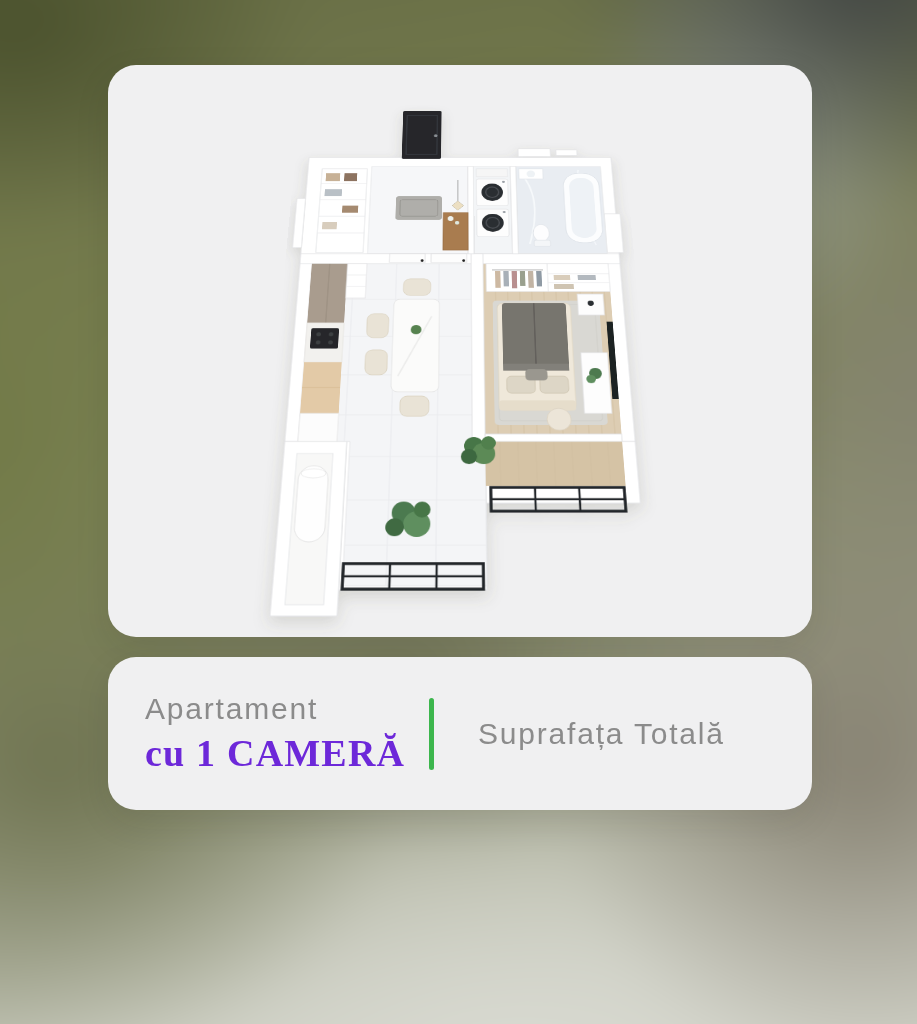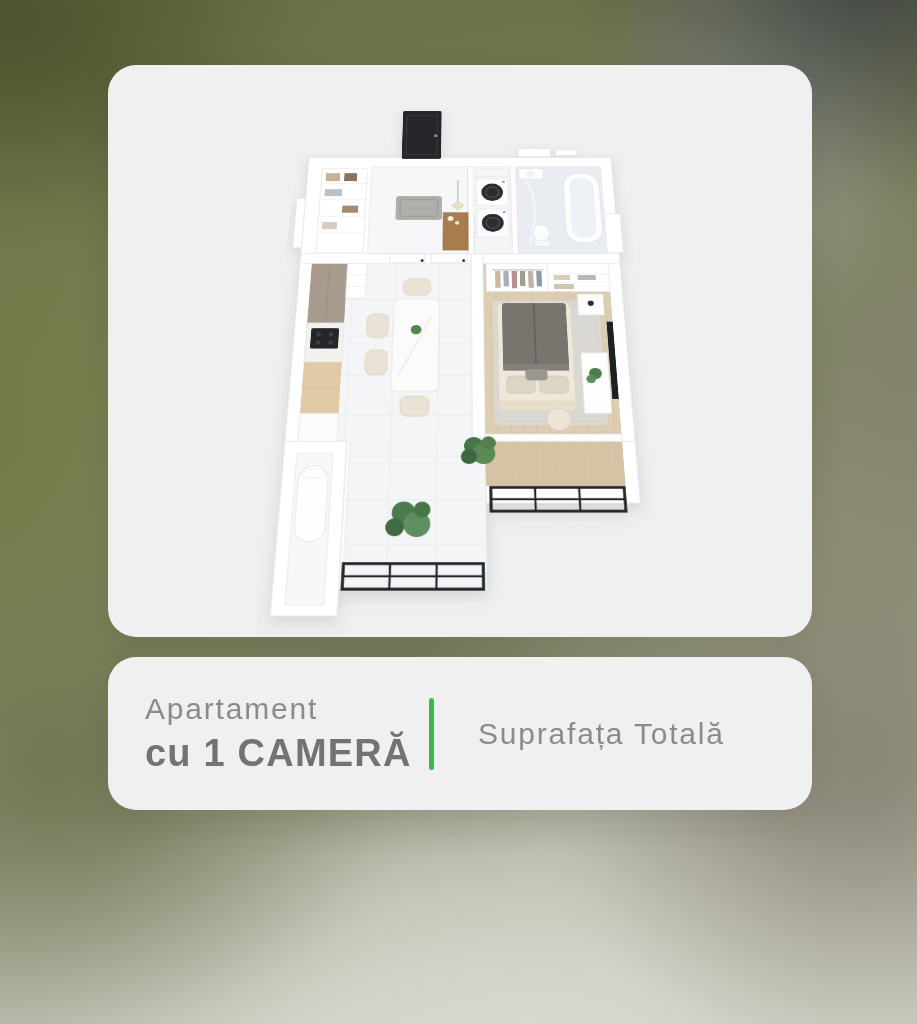--- a/index.html
+++ b/index.html
@@ -32,21 +32,21 @@
   .plan-card{top:65px;height:572px;overflow:hidden;display:flex;align-items:center;justify-content:center;}
   .info-card{top:657px;height:153px;display:flex;align-items:center;padding-left:37px;box-sizing:border-box;}
   
   .info-col{display:flex;flex-direction:column;justify-content:center;}
   .info-left{width:284px;flex:0 0 284px;}
   .info-right{margin-left:44px;gap:9px;}
   .info-label{
     font-size:30px;line-height:1.05;color:#8b8b8b;letter-spacing:1.8px;font-weight:400;
   }
   .info-value{
-    margin-top:10px;font-size:38px;line-height:1.05;color:#737373;font-weight:700;letter-spacing:1.2px;
+    margin-top:10px;font-size:38px;line-height:1.05;color:#6d28d9;font-weight:700;letter-spacing:1.2px;font-family:Liberation Serif, serif;
   }
   .divider{
     width:5px;height:72px;border-radius:3px;background:#3cb64d;flex:0 0 5px;
   }
   
   .plan-wrap{width:470px;height:560px;display:flex;align-items:center;justify-content:center;}
   .plan3d{
     width:470px;height:790px;
     transform:perspective(1150px) rotateX(31deg) scale(.76);
     transform-origin:50% 44%;

